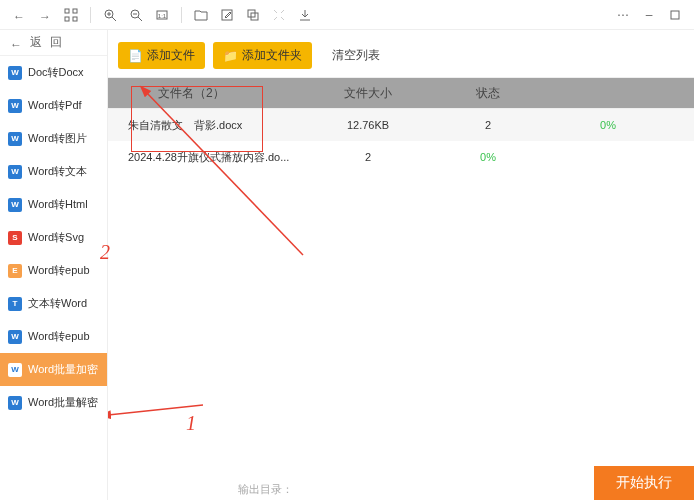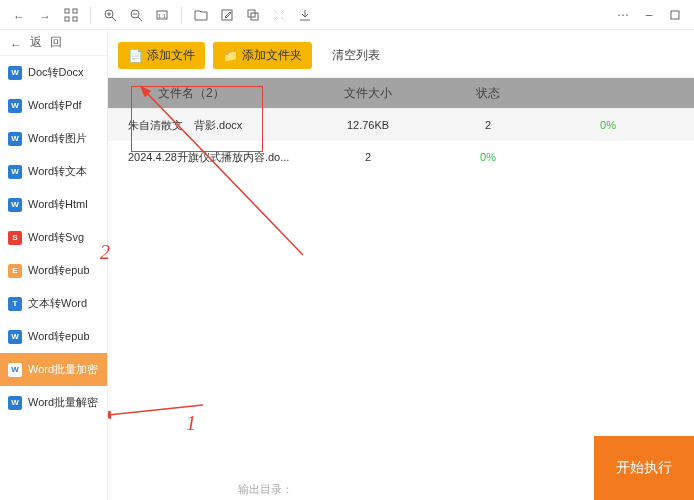--- a/index.html
+++ b/index.html
@@ -35,21 +35,21 @@
 
 .anno-red-box { position: absolute; border: 1.5px solid #e74032; pointer-events: none; }
 
 .arrow { position: absolute; pointer-events: none; }
 
 .anno-num { position: absolute; color: #e74032; font-size: 20px; font-family: "Times New Roman", serif; font-style: italic; pointer-events: none; }
 
 .footer { position: absolute; bottom: 22px; left: 120px; right: 0; display: flex; align-items: center; gap: 6px; padding: 6px 10px; border-top: 1px solid #eee; background: #fff; font-size: 12px; }
 .pwd-input { border: 1px solid #ccc; height: 22px; width: 140px; padding: 0 4px; }
 
-.run-btn { position: absolute; right: 0; bottom: 0; background: #f47a1f; color: #fff; padding: 23px 22px; font-size: 14px; cursor: pointer; }
+.run-btn { position: absolute; right: 0; bottom: 0; background: #f47a1f; color: #fff; padding: 8px 22px; font-size: 14px; cursor: pointer; }
 
 .bottom-strip { position: absolute; bottom: 0; left: 120px; right: 90px; height: 22px; display: flex; align-items: center; color: #aaa; font-size: 11px; padding-left: 10px; gap: 20px; margin-top: 8px; }
 </style>
 </head>
 <body>
 
 <div class="toolbar">
   <span class="tb-btn">←</span>
   <span class="tb-btn">→</span>
   <span class="tb-btn">

